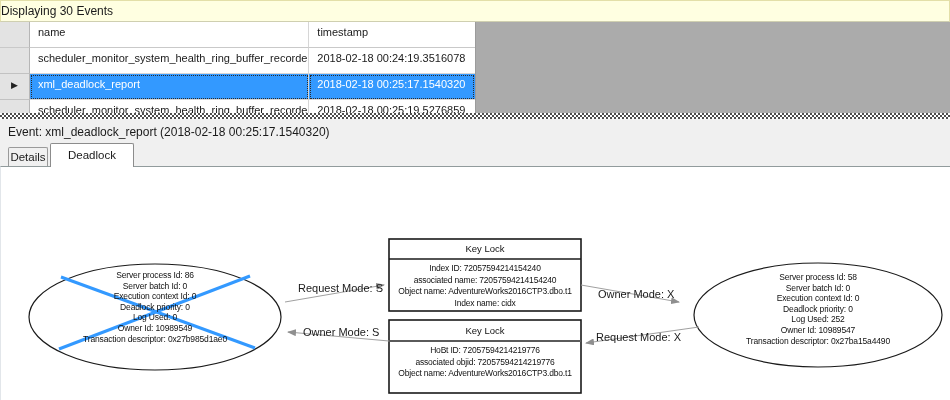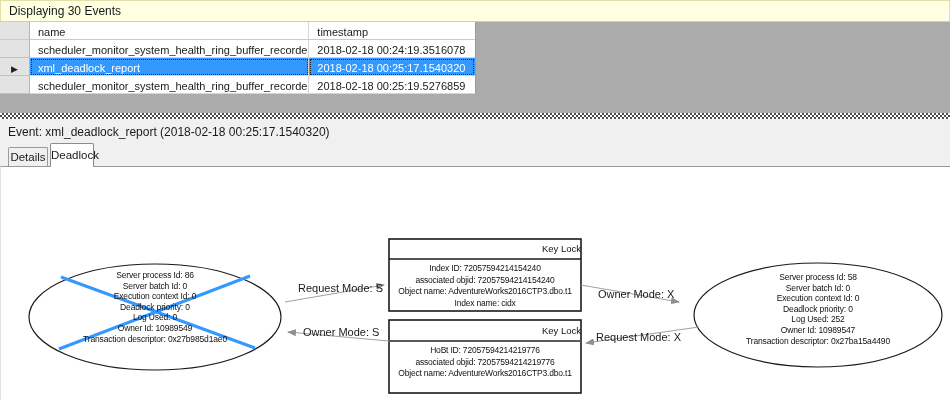--- a/index.html
+++ b/index.html
@@ -2,26 +2,26 @@
 <html><head>
 <meta charset="utf-8">
 <style>
   * { margin:0; padding:0; box-sizing:border-box; }
   body { width:950px; height:400px; font-family:"Liberation Sans", sans-serif; background:#fff; }
   .app { position:relative; width:950px; height:400px; overflow:hidden; background:#fff; }
 
   
   .events-header { position:absolute; left:0; top:0; width:950px; height:22px;
     background:#ffffe1; border:1px solid #e3dfa8; border-bottom:1px solid #cfcfb0;
-    font-size:12px; color:#1a1a1a; line-height:20px; padding-left:8px; }
+    font-size:12px; color:#1a1a1a; line-height:20px; }
 
   
   .grid-strip { position:absolute; left:0; top:22px; width:950px; height:91px; background:#ababab; }
   .grid { position:absolute; left:0; top:0; width:476px; background:#fff; border-right:1px solid #9b9b9b; }
-  .grow { display:flex; height:18px; font-size:11px; color:#1a1a1a; background:#fff; }
+  .grow { display:flex; height:26px; font-size:11px; color:#1a1a1a; background:#fff; }
   .grow + .grow { border-top:0; }
   .cell { border-right:1px solid #d6d6d6; border-bottom:1px solid #d6d6d6;
     padding-left:8px; line-height:21px; white-space:nowrap; overflow:hidden; }
   .c-sel { width:30px; background:#e3e3e3; border-right:1px solid #b6b6b6; border-bottom:1px solid #c2c2c2;
     padding:0; text-align:center; }
   .c-name { width:280px; }
   .c-ts { width:166px; border-right:0; }
   .grow.header .cell { background:#fff; border-bottom:1px solid #c9c9c9; }
   .grow.header .c-sel { background:#e3e3e3; }
   .grow.selected .c-name, .grow.selected .c-ts { background:#3399ff; color:#fff; outline:1px dotted #2b2b2b; outline-offset:-2px; }
@@ -32,30 +32,30 @@
     background-image:conic-gradient(#4d4d4d 90deg, #ffffff 90deg 180deg, #4d4d4d 180deg 270deg, #ffffff 270deg);
     background-size:4px 4px; }
 
   .event-bar { position:absolute; left:0; top:119px; width:950px; height:26px; background:#f0f0f0;
     font-size:12px; color:#1a1a1a; line-height:26px; padding-left:8px; }
 
   .tabstrip { position:absolute; left:0; top:145px; width:950px; height:21px; background:#f0f0f0; }
   .tab { position:absolute; font-size:11.5px; color:#1a1a1a; text-align:center; cursor:default; }
   .tab-inactive { left:8px; top:2px; width:40px; height:29px; line-height:19px;
     background:#f0f0f0; border:1px solid #9a9a9a; border-bottom:0; border-radius:2px 2px 0 0; }
-  .tab-active { left:50px; top:-2px; width:44px; height:24px; line-height:23px;
+  .tab-active { left:50px; top:-2px; width:84px; height:24px; line-height:23px;
     background:#fff; border:1px solid #8c8c8c; border-bottom:0; border-radius:2px 2px 0 0; z-index:3; }
 
   .tab-page { position:absolute; left:0; top:166px; width:950px; height:234px; background:#fff;
     border-top:1px solid #919b9c; border-left:1px solid #e2e6ea; }
   .gsvg { position:absolute; left:0; top:0; }
 
   .node-text { position:absolute; text-align:center; font-size:8.5px; letter-spacing:-0.15px;
     line-height:10.6px; color:#111; white-space:nowrap; }
-  .box-title { position:absolute; text-align:right; font-size:9.5px; color:#111; }
+  .box-title { position:absolute; text-align:center; font-size:9.5px; color:#111; }
   .box-text { position:absolute; text-align:center; font-size:8.5px; letter-spacing:-0.2px;
     line-height:11.5px; color:#111; white-space:nowrap; }
   .edge-label { position:absolute; font-size:11px; color:#1a1a1a; white-space:nowrap; }
 </style>
 </head>
 <body>
 
 <div class="app">
 
   <div class="events-header">
@@ -141,21 +141,21 @@
       <div>Execution context Id: 0</div>
       <div>Deadlock priority: 0</div>
       <div>Log Used: 252</div>
       <div>Owner Id: 10989547</div>
       <div>Transaction descriptor: 0x27ba15a4490</div>
     </div>
 
     <div class="box-title" style="left:388px; top:76px; width:192px;">Key Lock</div>
     <div class="box-text" style="left:388px; top:96px; width:192px;">
       <div>Index ID: 72057594214154240</div>
-      <div>associated objid: 72057594214154240</div>
+      <div>associated name: 72057594214154240</div>
       <div>Object name: AdventureWorks2016CTP3.dbo.t1</div>
       <div>Index name: cidx</div>
     </div>
 
     <div class="box-title" style="left:388px; top:158px; width:192px;">Key Lock</div>
     <div class="box-text" style="left:388px; top:178px; width:192px;">
       <div>HoBt ID: 72057594214219776</div>
       <div>associated objid: 72057594214219776</div>
       <div>Object name: AdventureWorks2016CTP3.dbo.t1</div>
     </div>

